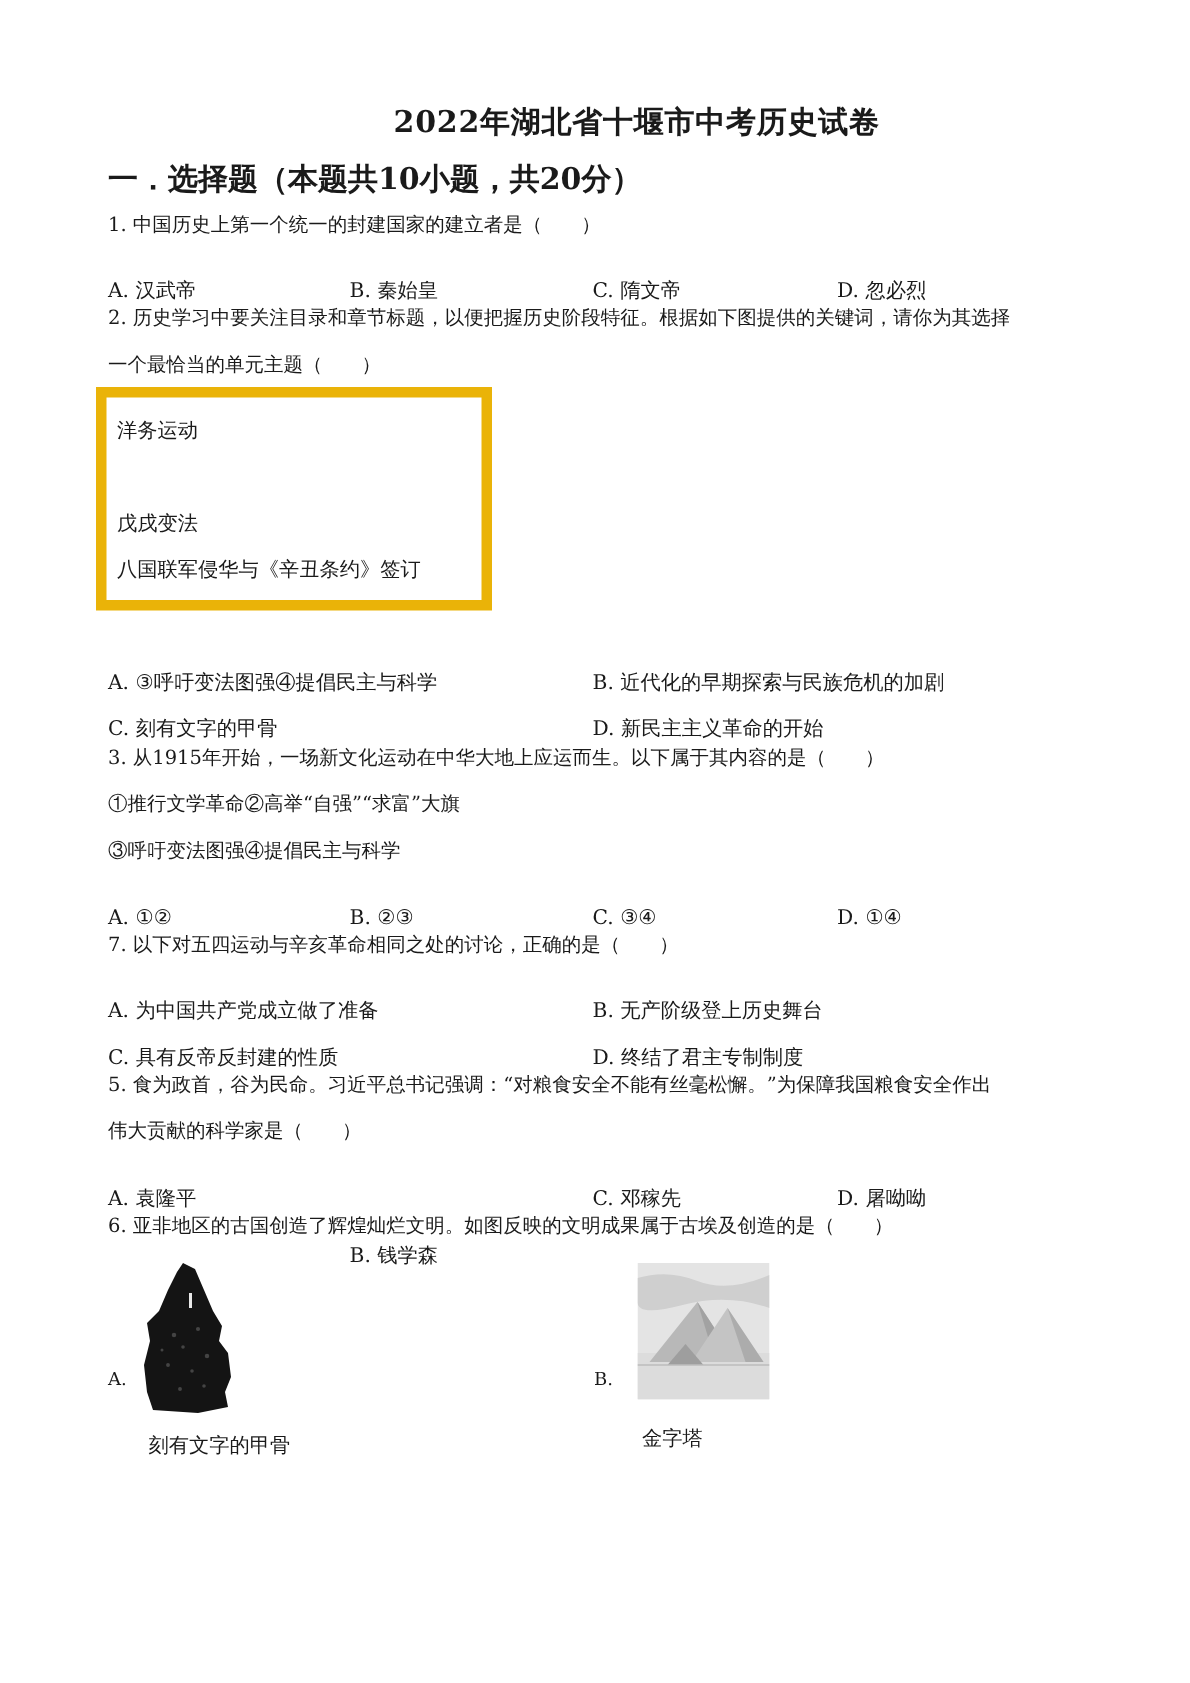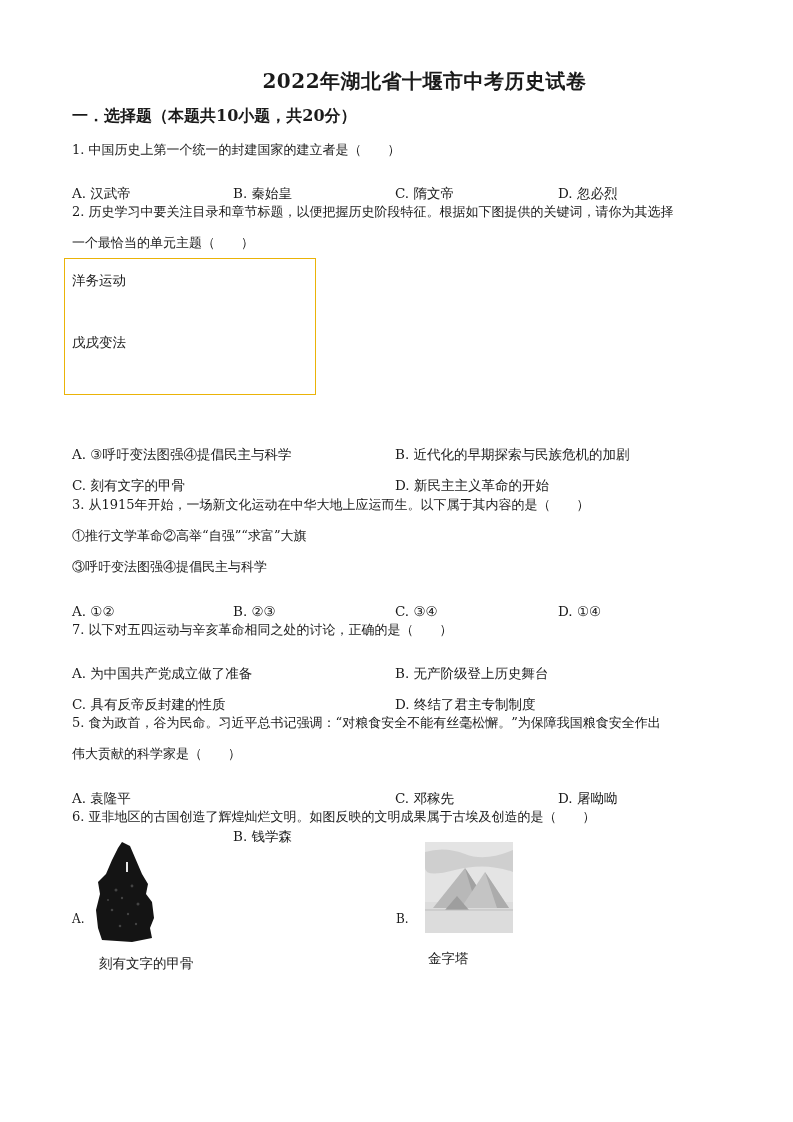--- a/index.html
+++ b/index.html
@@ -1,23 +1,23 @@
 <!DOCTYPE html>
 <html><head>
 <meta charset="utf-8">
 <style>
   html, body { margin:0; padding:0; background:#ffffff; }
   body { width:793px; height:1122px; position:relative; overflow:hidden;
          font-family:"DejaVu Serif","Liberation Serif",serif; color:#1a1a1a; }
   .abs { position:absolute; white-space:nowrap; }
   .title { top:68px; left:0; width:793px; text-align:center; font-size:20px; font-weight:bold; letter-spacing:0.5px;margin-left:28px; }
-  .section { top:106px; left:72px; font-size:16px; font-weight:bold; }
+  .section { top:106px; left:72px; font-size:20px; font-weight:bold; }
   .line { font-size:13px; left:72px; }
   .opt { font-size:13.5px;margin-top:13px; }
-  .box { position:absolute; left:64px; top:258px; width:250px; height:135px; border:1px solid #eab308; }
+  .box { position:absolute; left:64px; top:258px; width:250px; height:135px; border:7px solid #eab308; }
   .box .kw { position:absolute; left:7px; font-size:13.5px; white-space:nowrap; }
   .imgA { position:absolute; left:92px; top:840px; width:68px; height:102px; }
   .imgB { position:absolute; left:425px; top:842px; width:88px; height:91px; }
   .cap { font-size:13.5px; }
 </style>
 </head>
 <body>
 
 <div>
 
@@ -28,20 +28,21 @@
   <div class="abs opt" style="top:172px;left:72px">A.  汉武帝</div>
   <div class="abs opt" style="top:172px;left:233px">B.  秦始皇</div>
   <div class="abs opt" style="top:172px;left:395px">C.  隋文帝</div>
   <div class="abs opt" style="top:172px;left:558px">D.  忽必烈</div>
 
   <div class="abs line" style="top:203px">2. 历史学习中要关注目录和章节标题，以便把握历史阶段特征。根据如下图提供的关键词，请你为其选择</div>
   <div class="abs line" style="top:234px">一个最恰当的单元主题（　　）</div>
   <div class="box">
     <div class="kw" style="top:13px">洋务运动</div>
     <div class="kw" style="top:75px">戊戌变法</div>
+    <div class="kw" style="top:106px">八国联军侵华与《辛丑条约》签订</div>
   </div>
   <div class="abs opt" style="top:433px;left:72px">A.  ③呼吁变法图强④提倡民主与科学</div>
   <div class="abs opt" style="top:433px;left:395px">B.  近代化的早期探索与民族危机的加剧</div>
   <div class="abs opt" style="top:464px;left:72px">C.  刻有文字的甲骨</div>
   <div class="abs opt" style="top:464px;left:395px">D.  新民主主义革命的开始</div>
 
   <div class="abs line" style="top:496px">3. 从1915年开始，一场新文化运动在中华大地上应运而生。以下属于其内容的是（　　）</div>
   <div class="abs line" style="top:527px">①推行文学革命②高举“自强”“求富”大旗</div>
   <div class="abs line" style="top:558px">③呼吁变法图强④提倡民主与科学</div>
   <div class="abs opt" style="top:590px;left:72px">A.  ①②</div>

